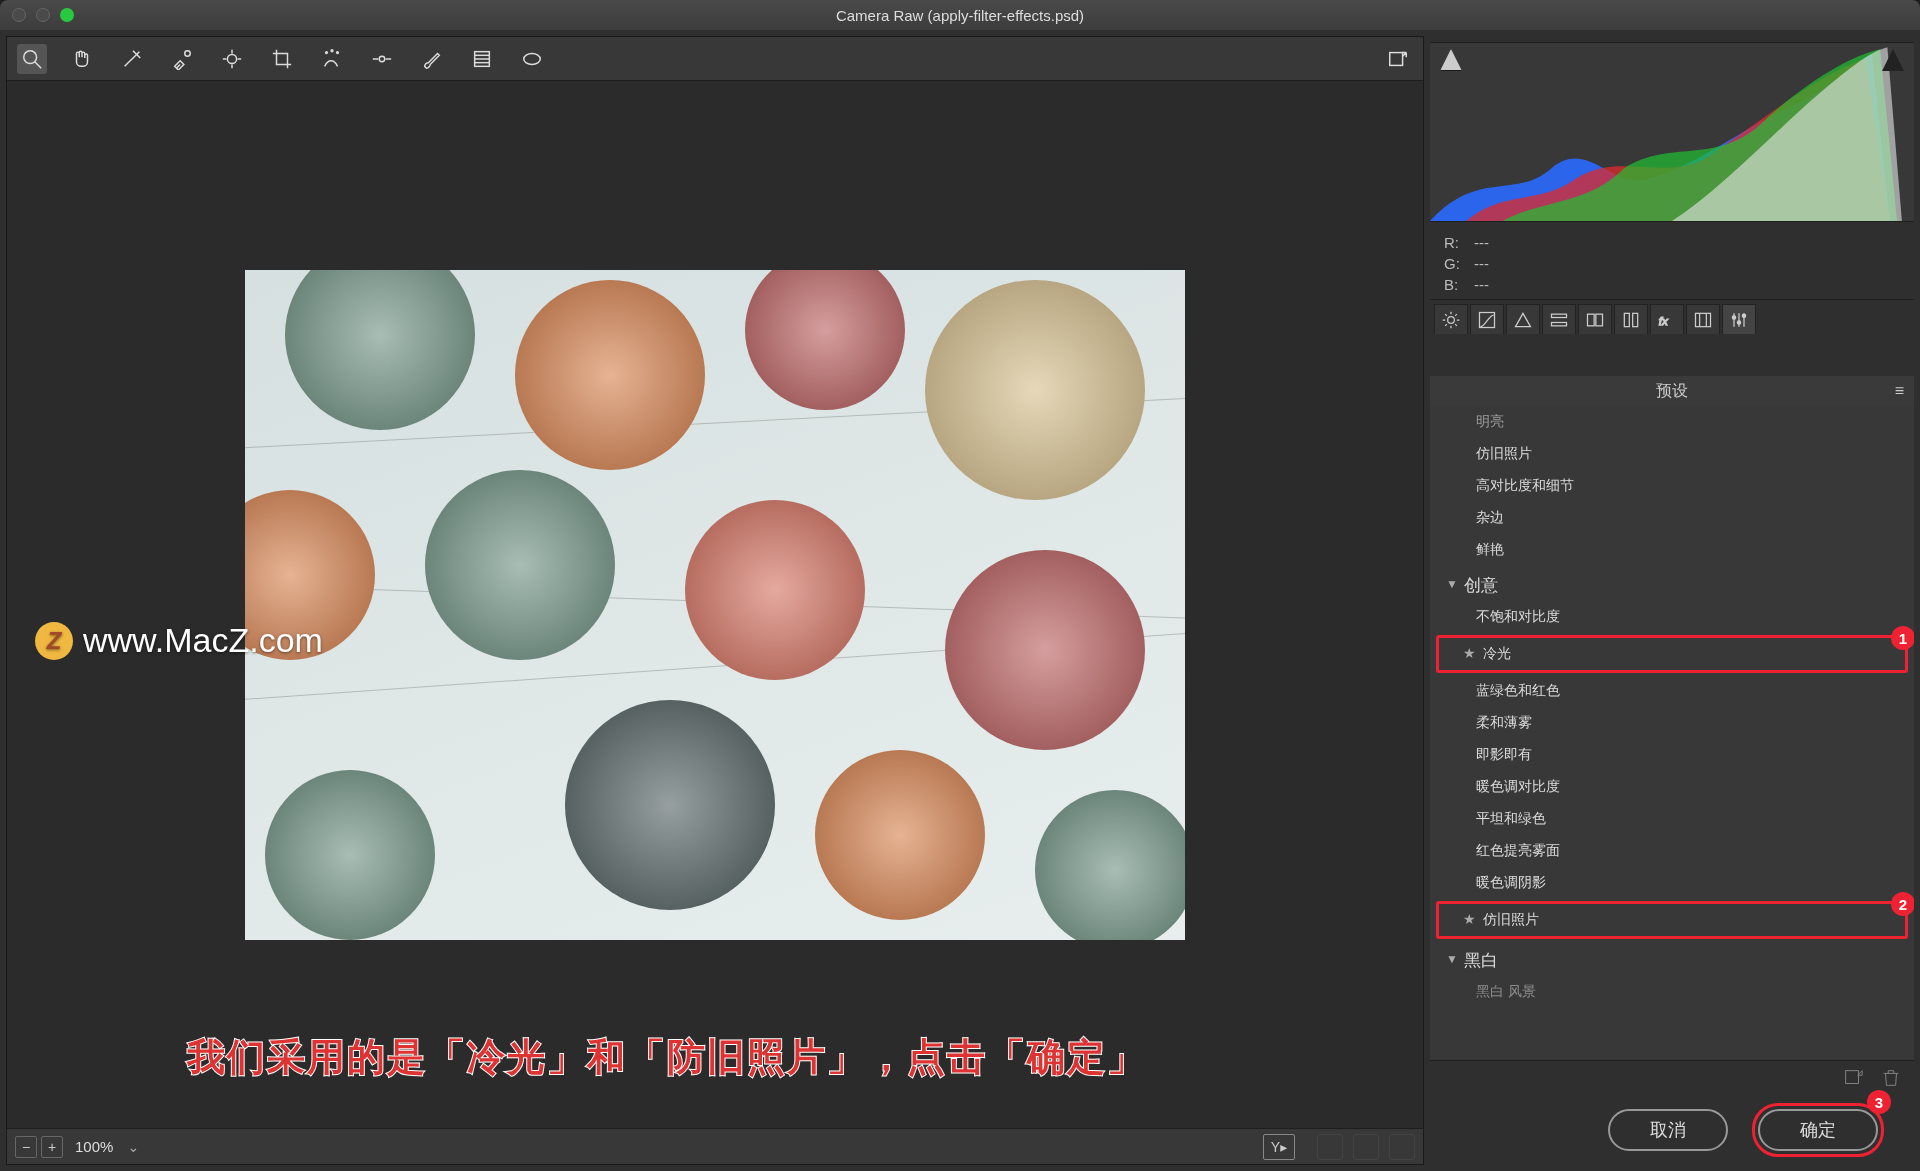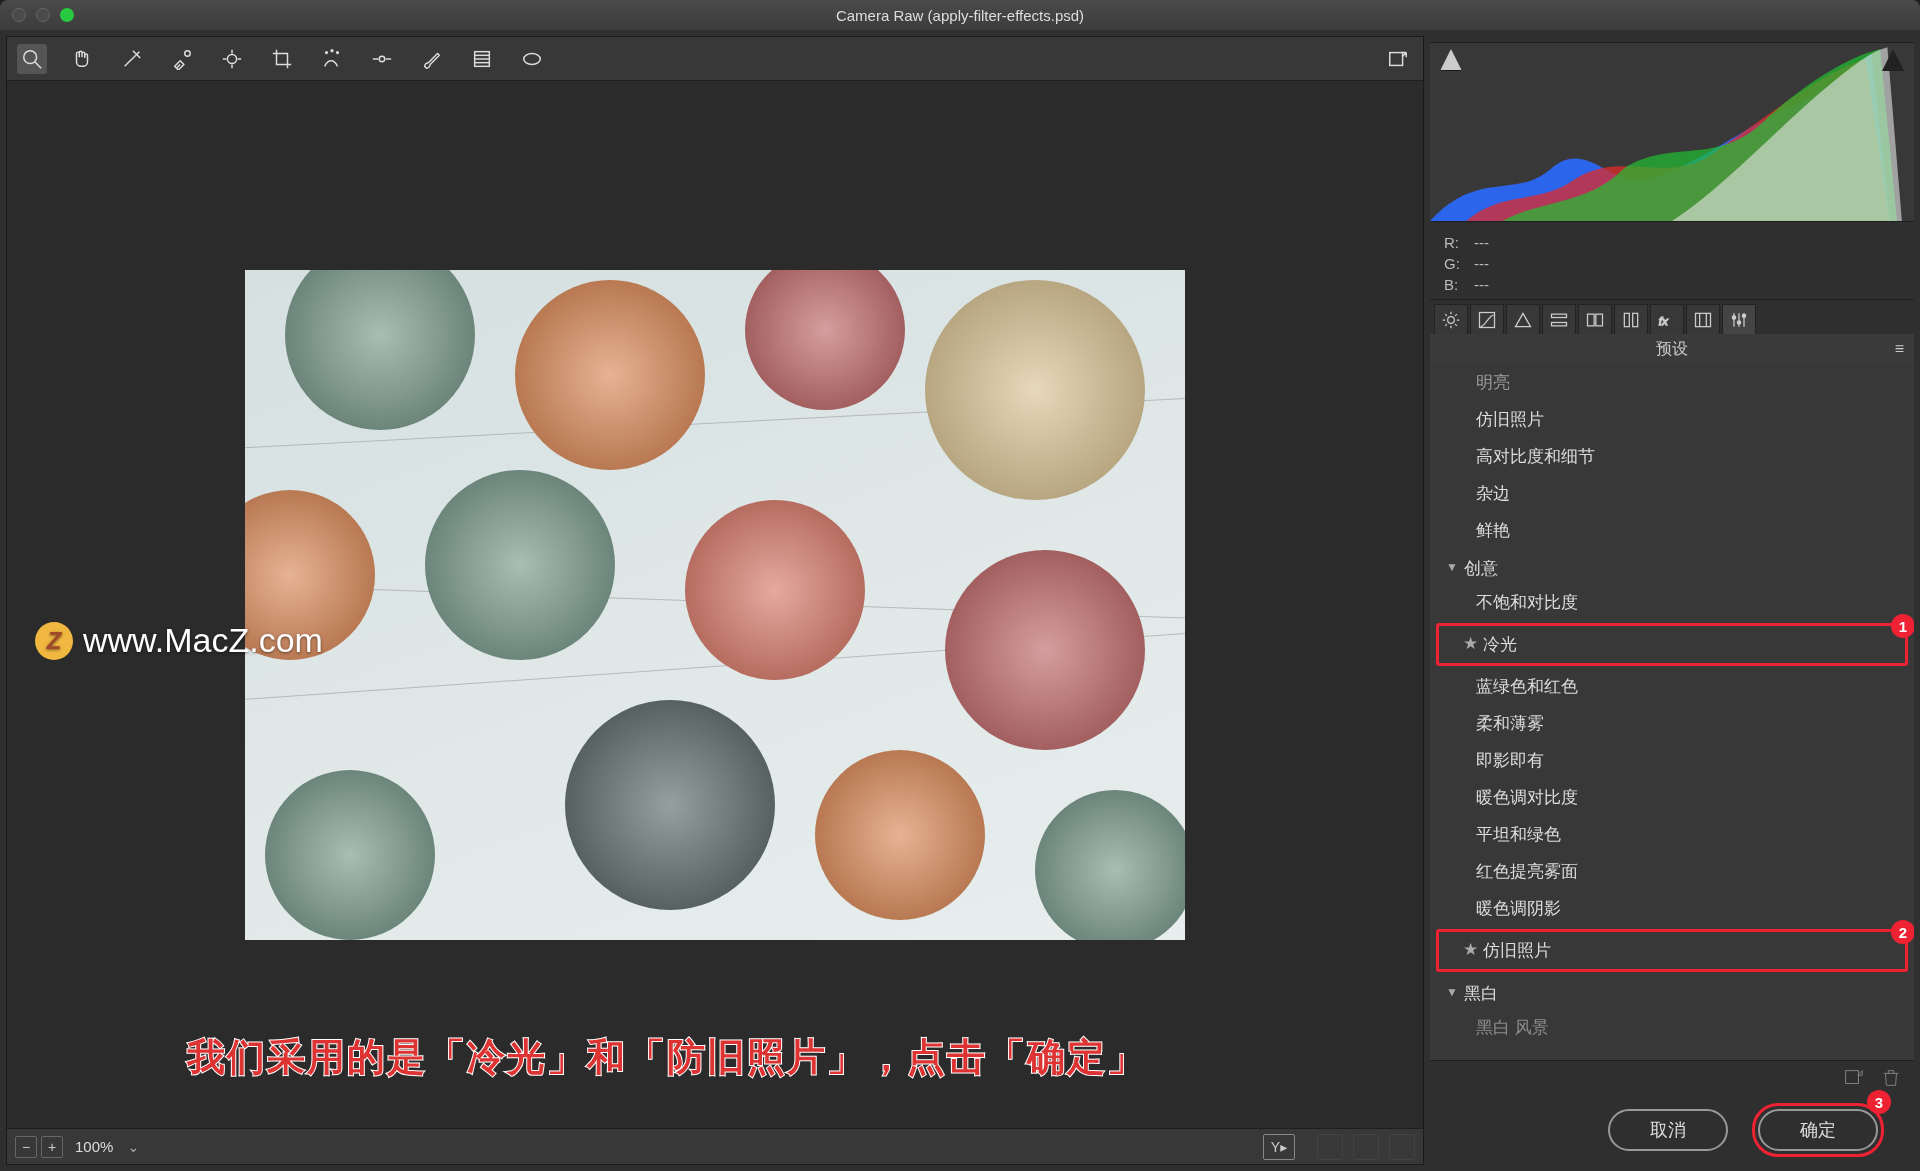--- a/index.html
+++ b/index.html
@@ -123,27 +123,27 @@
   .rgb span.lab { display:inline-block; width:30px; }
   .tabs {
     display:flex; gap:2px; padding:4px 4px 0; background:#2f2f2f;
     border-top:1px solid #1e1e1e;
   }
   .tab { width:34px; height:30px; display:flex; align-items:center; justify-content:center;
     background:#383838; cursor:pointer; border:1px solid #222; border-bottom:none; }
   .tab.active { background:#444; }
   .tab svg { width:20px; height:20px; stroke:#ccc; fill:none; stroke-width:1.5; }
   .panel-title { background:#3a3a3a; height:30px; display:flex; align-items:center;
-    justify-content:center; position:relative; font-size:16px; }
+    justify-content:center; position:relative; font-size:16px;margin-top:42px; }
   .panel-title .menu { position:absolute; right:10px; }
   .preset-list {
     flex:1; overflow:auto; background:#383838; padding:6px 10px;
     border-bottom:1px solid #1e1e1e;
   }
-  .preset-item { padding:7px 4px 7px 36px; font-size:17px; color:#ddd; cursor:pointer;
+  .preset-item { padding:7px 4px 7px 36px; font-size:14px; color:#ddd; cursor:pointer;
     position:relative; border-radius:3px; }
   .preset-group { padding:8px 4px 4px 24px; font-size:17px; color:#ddd; position:relative; }
   .preset-group::before { content:"▼"; position:absolute; left:6px; font-size:12px; top:11px; color:#aaa; }
   .starred { padding-left:44px; }
   .starred::before { content:"★"; position:absolute; left:24px; color:#aaa; }
   .hl-box { border:3px solid #e23; border-radius:3px; position:relative; }
   .badge { position:absolute; right:-10px; top:-12px; width:24px; height:24px;
     background:#e23; color:#fff; border-radius:50%; display:flex; align-items:center;
     justify-content:center; font-size:15px; font-weight:700; }
   .panel-footer { height:34px; display:flex; justify-content:flex-end; gap:16px;

